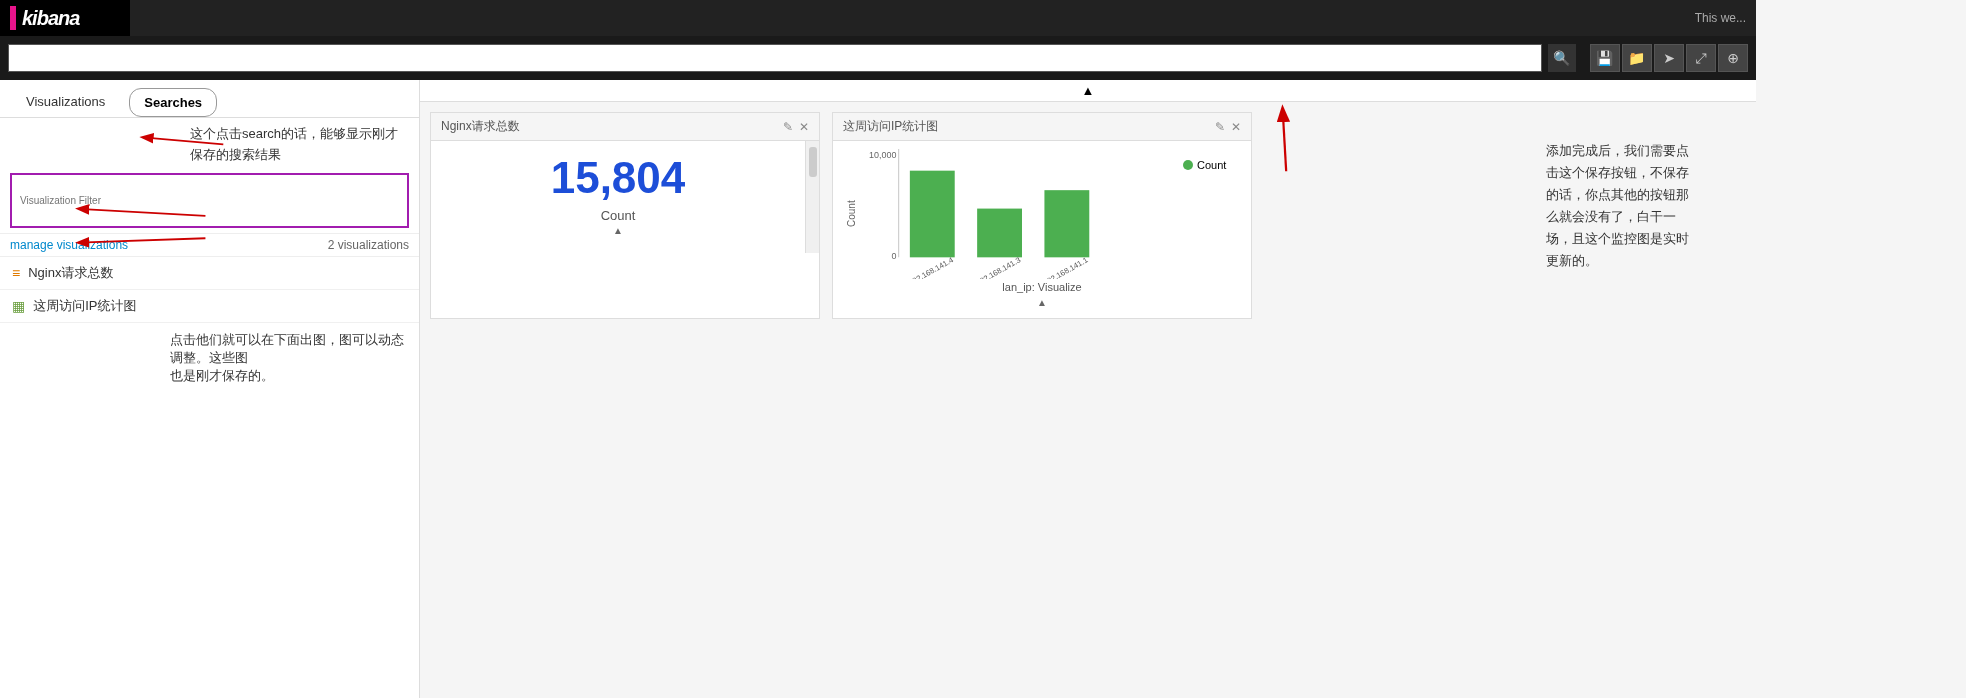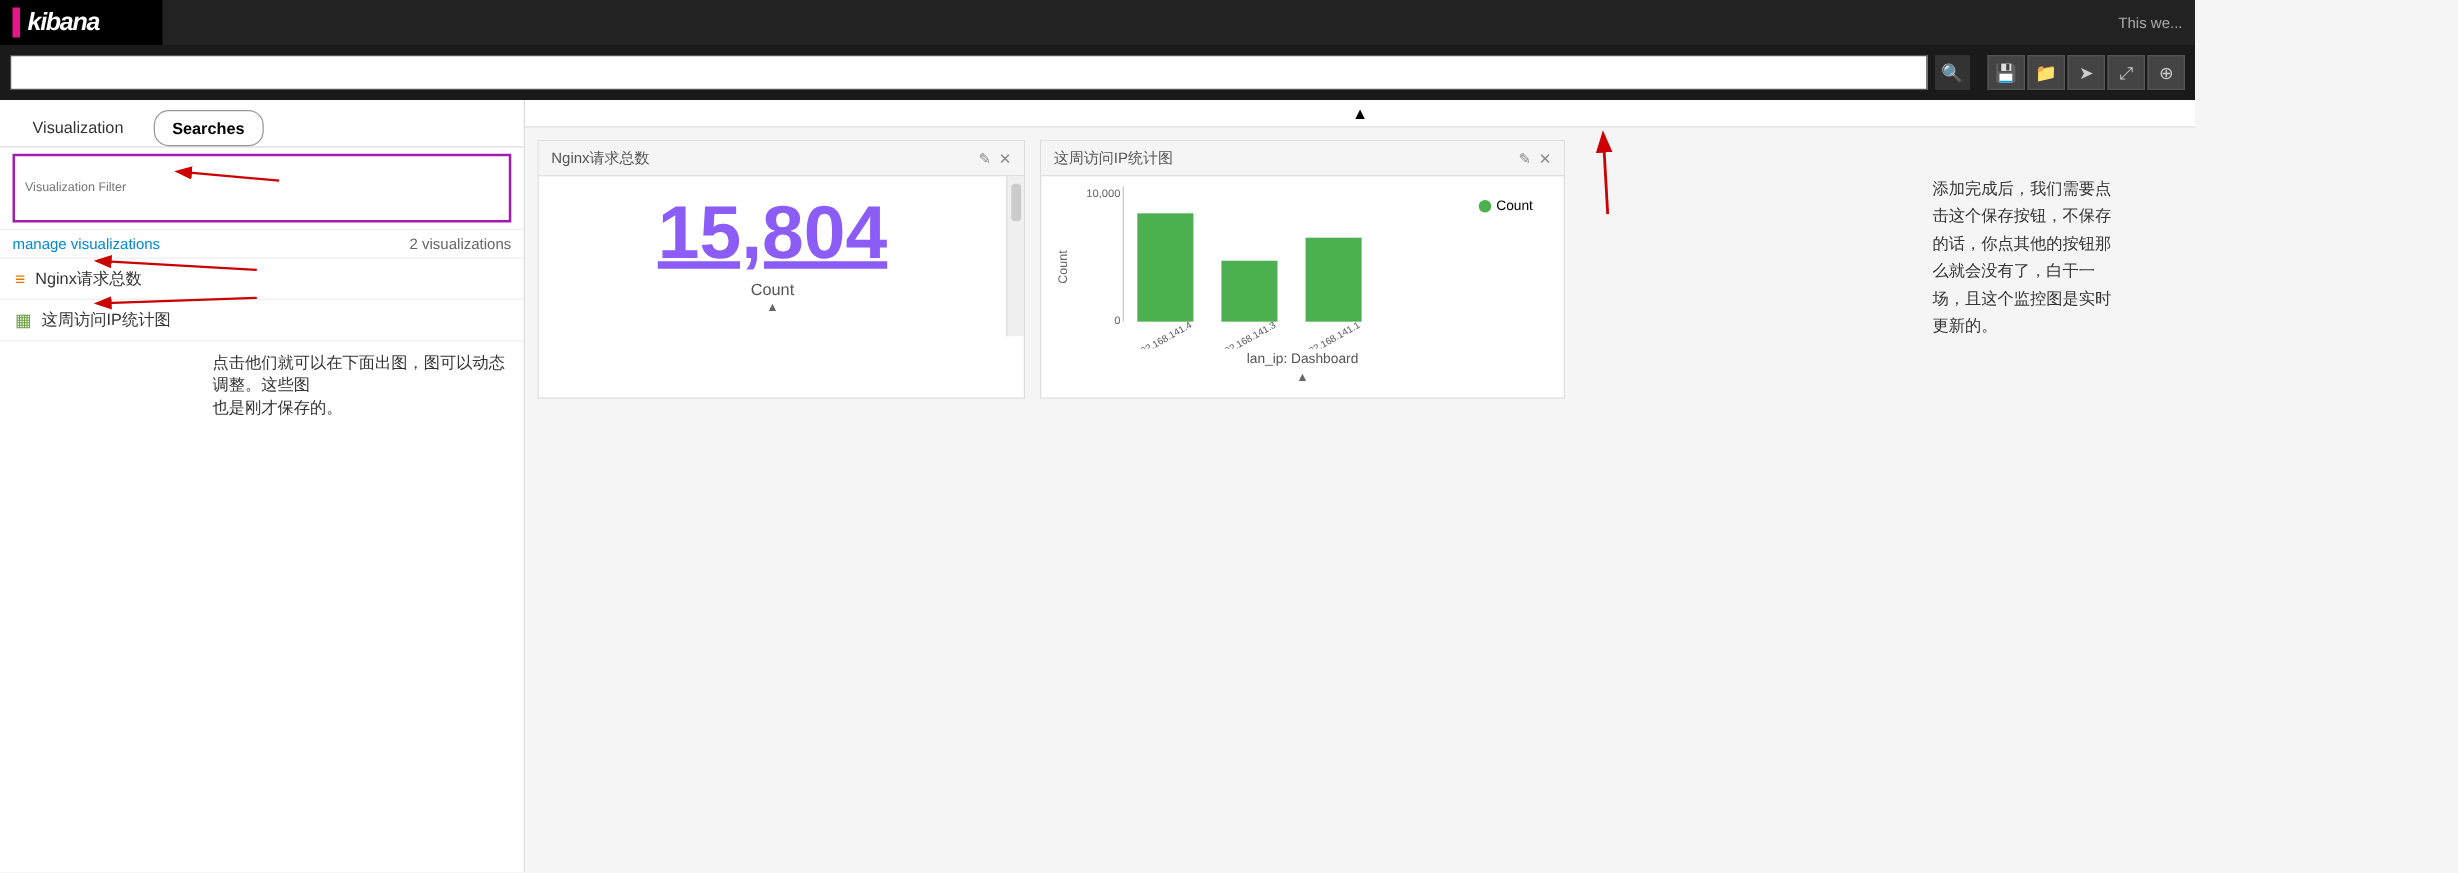--- a/index.html
+++ b/index.html
@@ -190,26 +190,25 @@
       gap: 6px;
     }
     .panel-action {
       cursor: pointer;
       color: #888;
       font-size: 12px;
     }
 
     
     .metric-number {
-      font-size: 60px;
+      font-size: 44px;
       font-weight: bold;
-      color: #8b5cf6;
+      color: #1d4ed8;
       line-height: 1;
       margin-bottom: 8px;
-      text-decoration: underline;
     }
     .metric-label {
       font-size: 13px;
       color: #555;
       text-align: center;
     }
     .panel-up-arrow {
       text-align: center;
       padding: 2px;
       font-size: 10px;
@@ -296,24 +295,27 @@
       <button class="toolbar-btn" title="Fullscreen">⤢</button>
       <button class="toolbar-btn" title="Refresh">⊕</button>
     </div>
   </div>
 
   <div style="display:flex; height:618px; position:relative;">
 
     <div style="width:420px; background:#fff; border-right:1px solid #ddd; flex-shrink:0; position:relative;">
 
       <div class="tabs-row">
-        <button class="tab-btn">Visualization</button>
+        <button class="tab-btn">Visualizations</button>
         <button class="tab-btn active-tab">Searches</button>
       </div>
 
+      <div style="padding:6px 10px 2px 10px; position:relative;">
+        <span class="red-annotation" style="margin-left:180px; display:block; font-size:13px; color:#333;">这个点击search的话，能够显示刚才保存的搜索结果</span>
+      </div>
 
       <div class="filter-row">
         <input class="filter-input" type="text" placeholder="Visualization Filter" style="">
       </div>
 
       <div class="manage-row">
         <a style="color:#08c; text-decoration:none; font-size:12px;">manage visualizations</a>
         <span style="margin-left:12px; color:#666; font-size:12px;">2 visualizations</span>
       </div>
 
@@ -394,21 +396,21 @@
                 </svg>
               </div>
 
               <div style="display:flex; flex-direction:column; justify-content:flex-start; padding-top:10px; gap:4px; flex-shrink:0; width:60px;">
                 <div class="legend-item">
                   <div class="legend-dot" style="background:#4caf50;"></div>
                   <span style="font-size:11px;">Count</span>
                 </div>
               </div>
             </div>
-            <div class="chart-x-label">lan_ip: Dashboard</div>
+            <div class="chart-x-label">lan_ip: Visualize</div>
             <div class="panel-up-arrow">▲</div>
           </div>
         </div>
 
       </div>
 
       <div class="right-annotation">
         <span style="white-space:pre-line; font-size:13px; color:#333; line-height:1.7;">添加完成后，我们需要点
 击这个保存按钮，不保存
 的话，你点其他的按钮那

